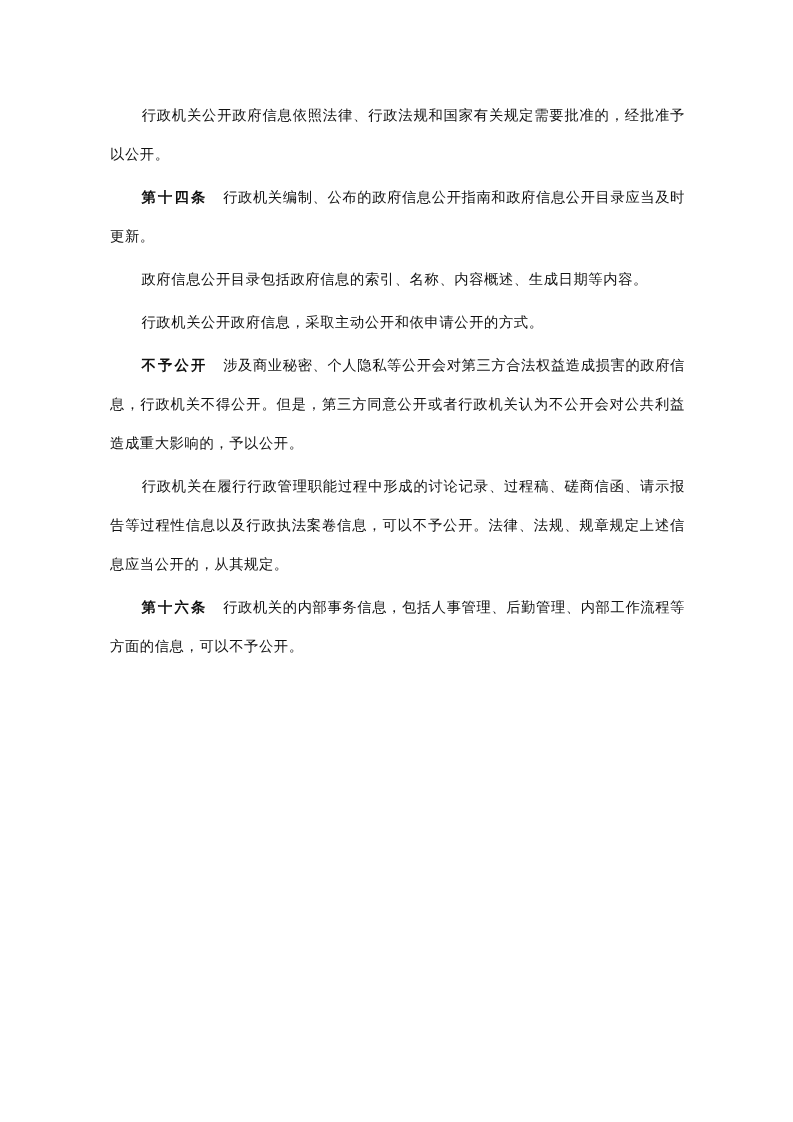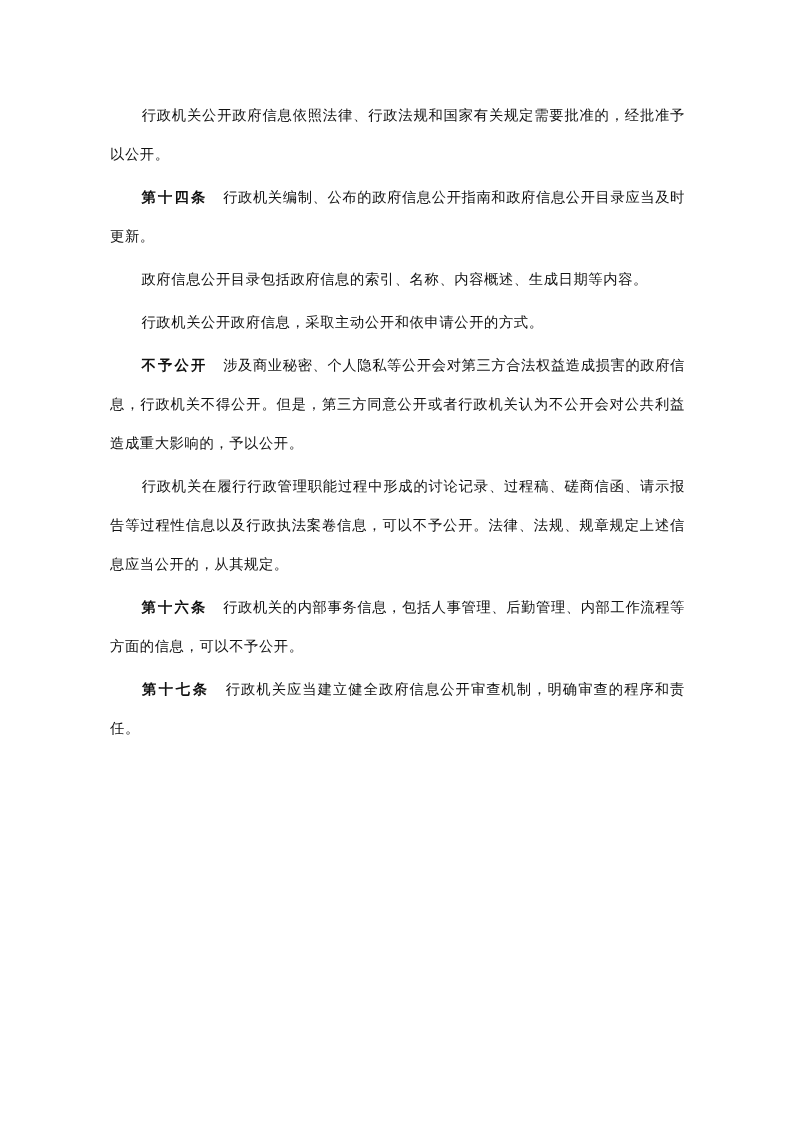--- a/index.html
+++ b/index.html
@@ -80,18 +80,15 @@
     </p>
 
     <p class="para">
       <span class="indent"></span><span>行政机关在履行行政管理职能过程中形成的讨论记录、过程稿、磋商信函、请示报告等过程性信息以及行政执法案卷信息，可以不予公开。法律、法规、规章规定上述信息应当公开的，从其规定。</span>
     </p>
 
     <p class="para">
       <span class="indent"></span><span class="art">第十六条</span><span class="gap"></span><span>行政机关的内部事务信息，包括人事管理、后勤管理、内部工作流程等方面的信息，可以不予公开。</span>
     </p>
 
-    <p class="para">
-      <span class="indent"></span><span class="art">第十七条</span><span class="gap"></span><span>行政机关应当建立健全政府信息公开审查机制，明确审查的程序和责任。</span>
-    </p>
 
   </div>
 </div>
 
 </body></html>

